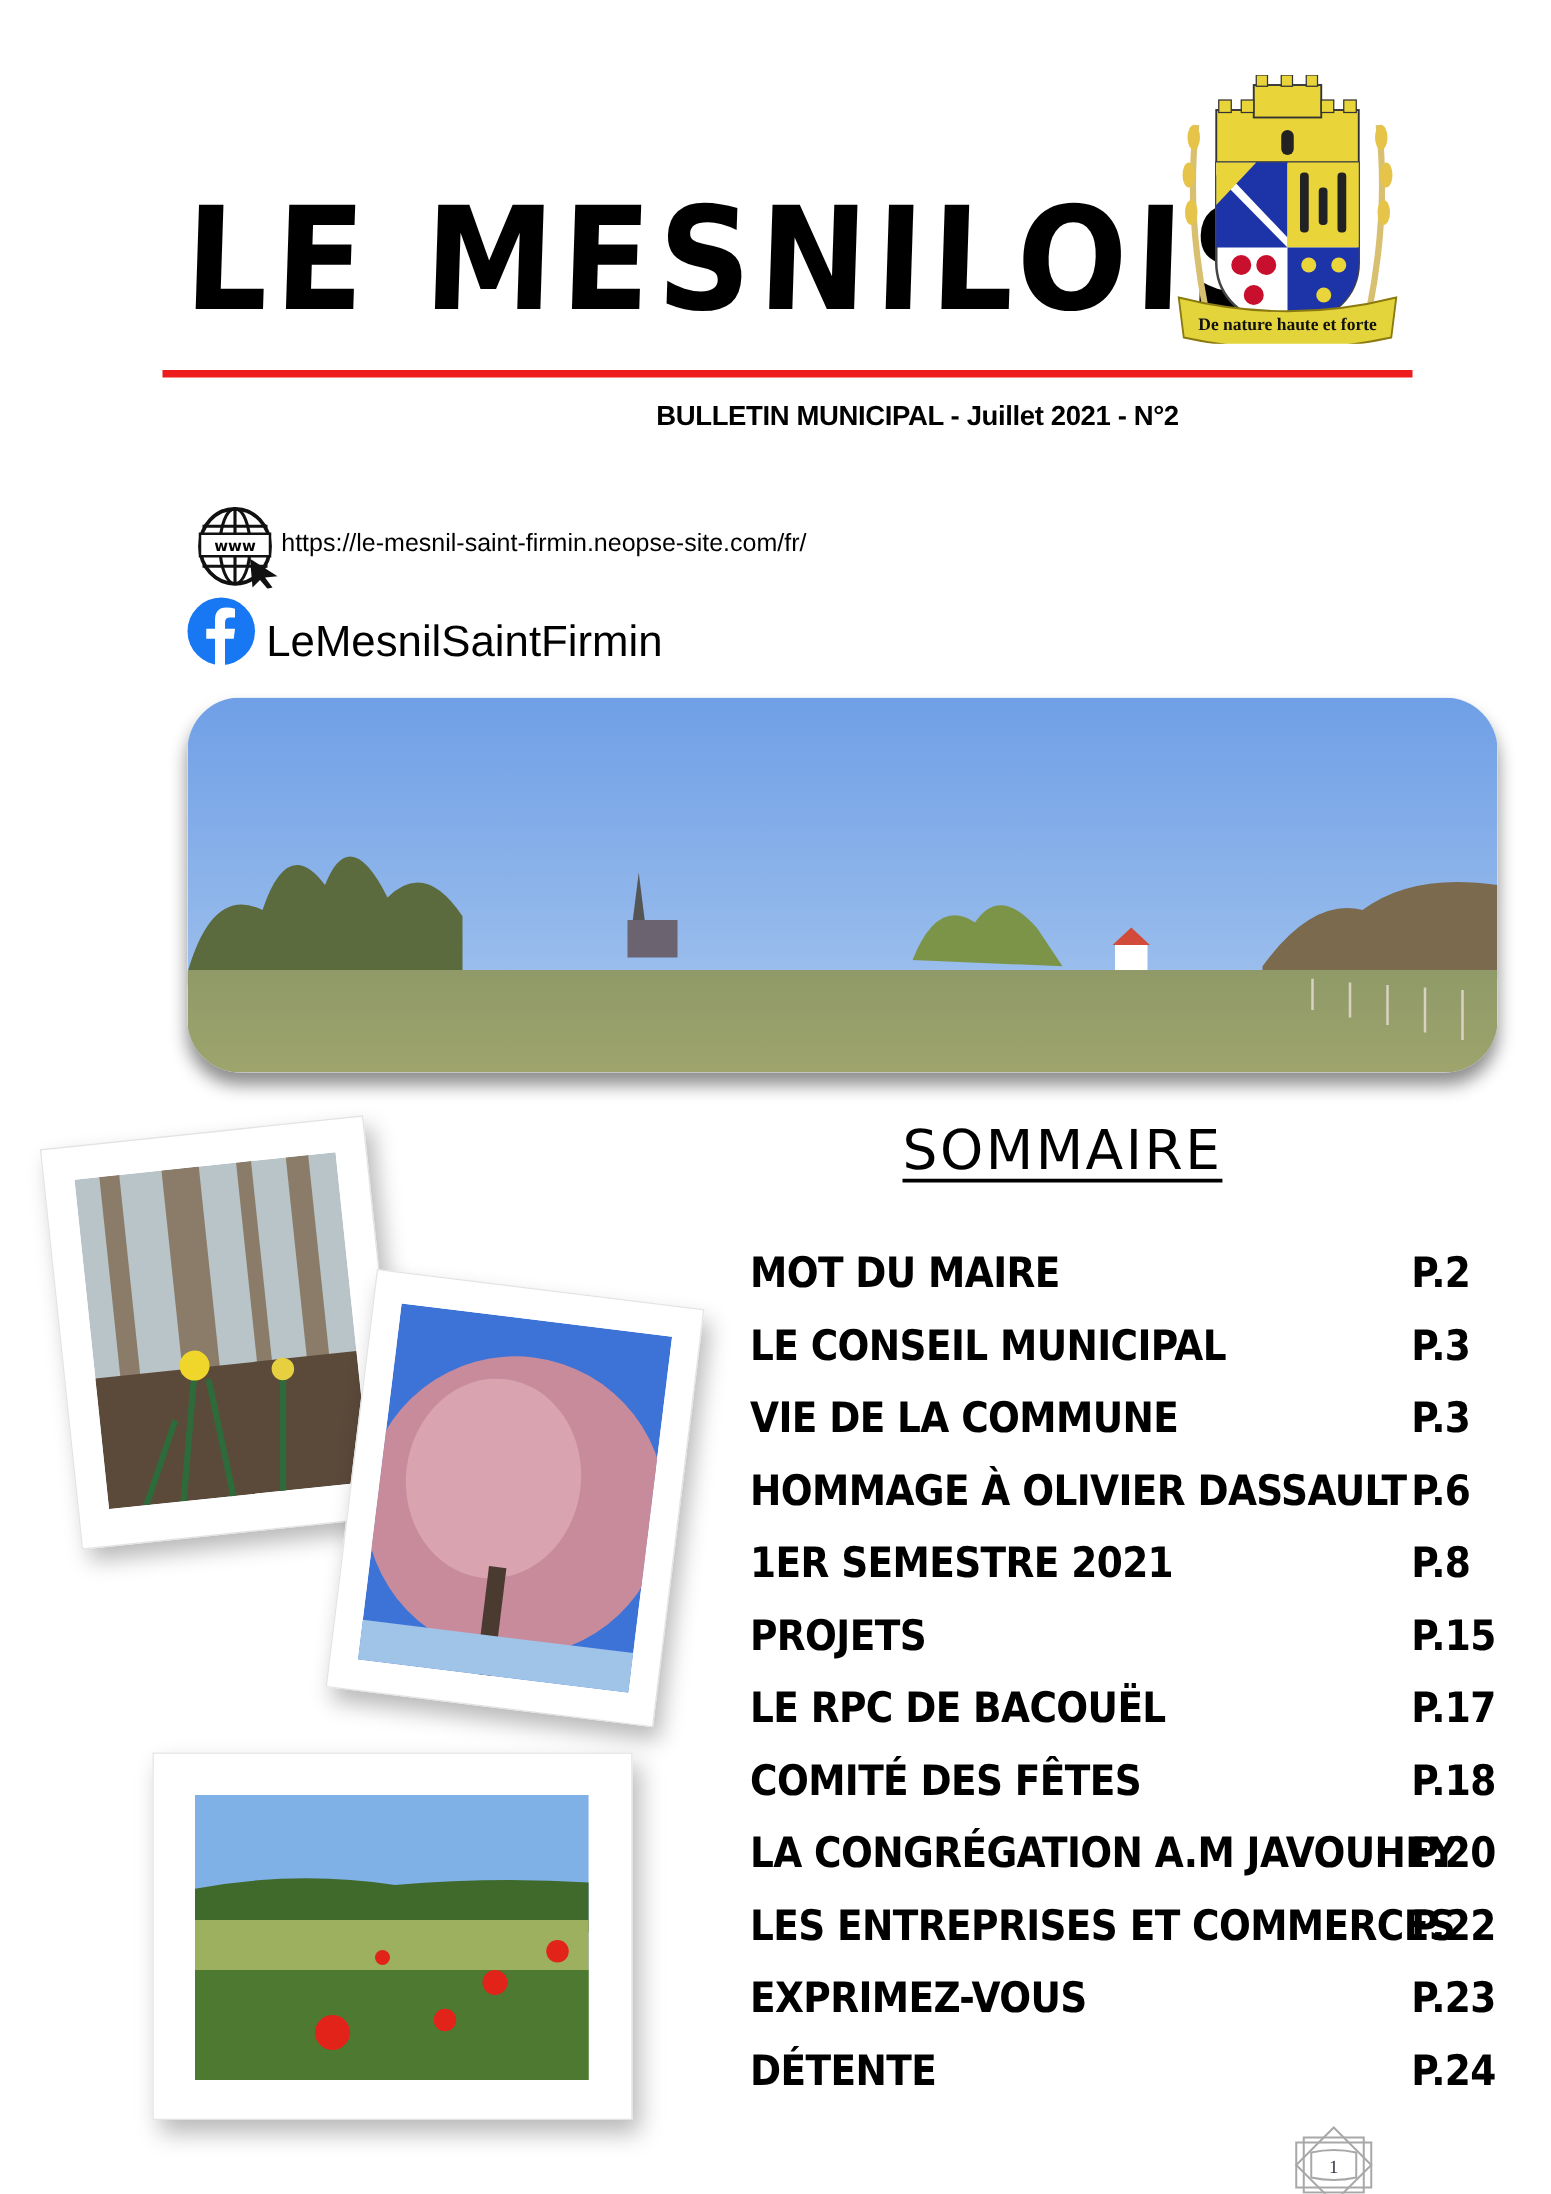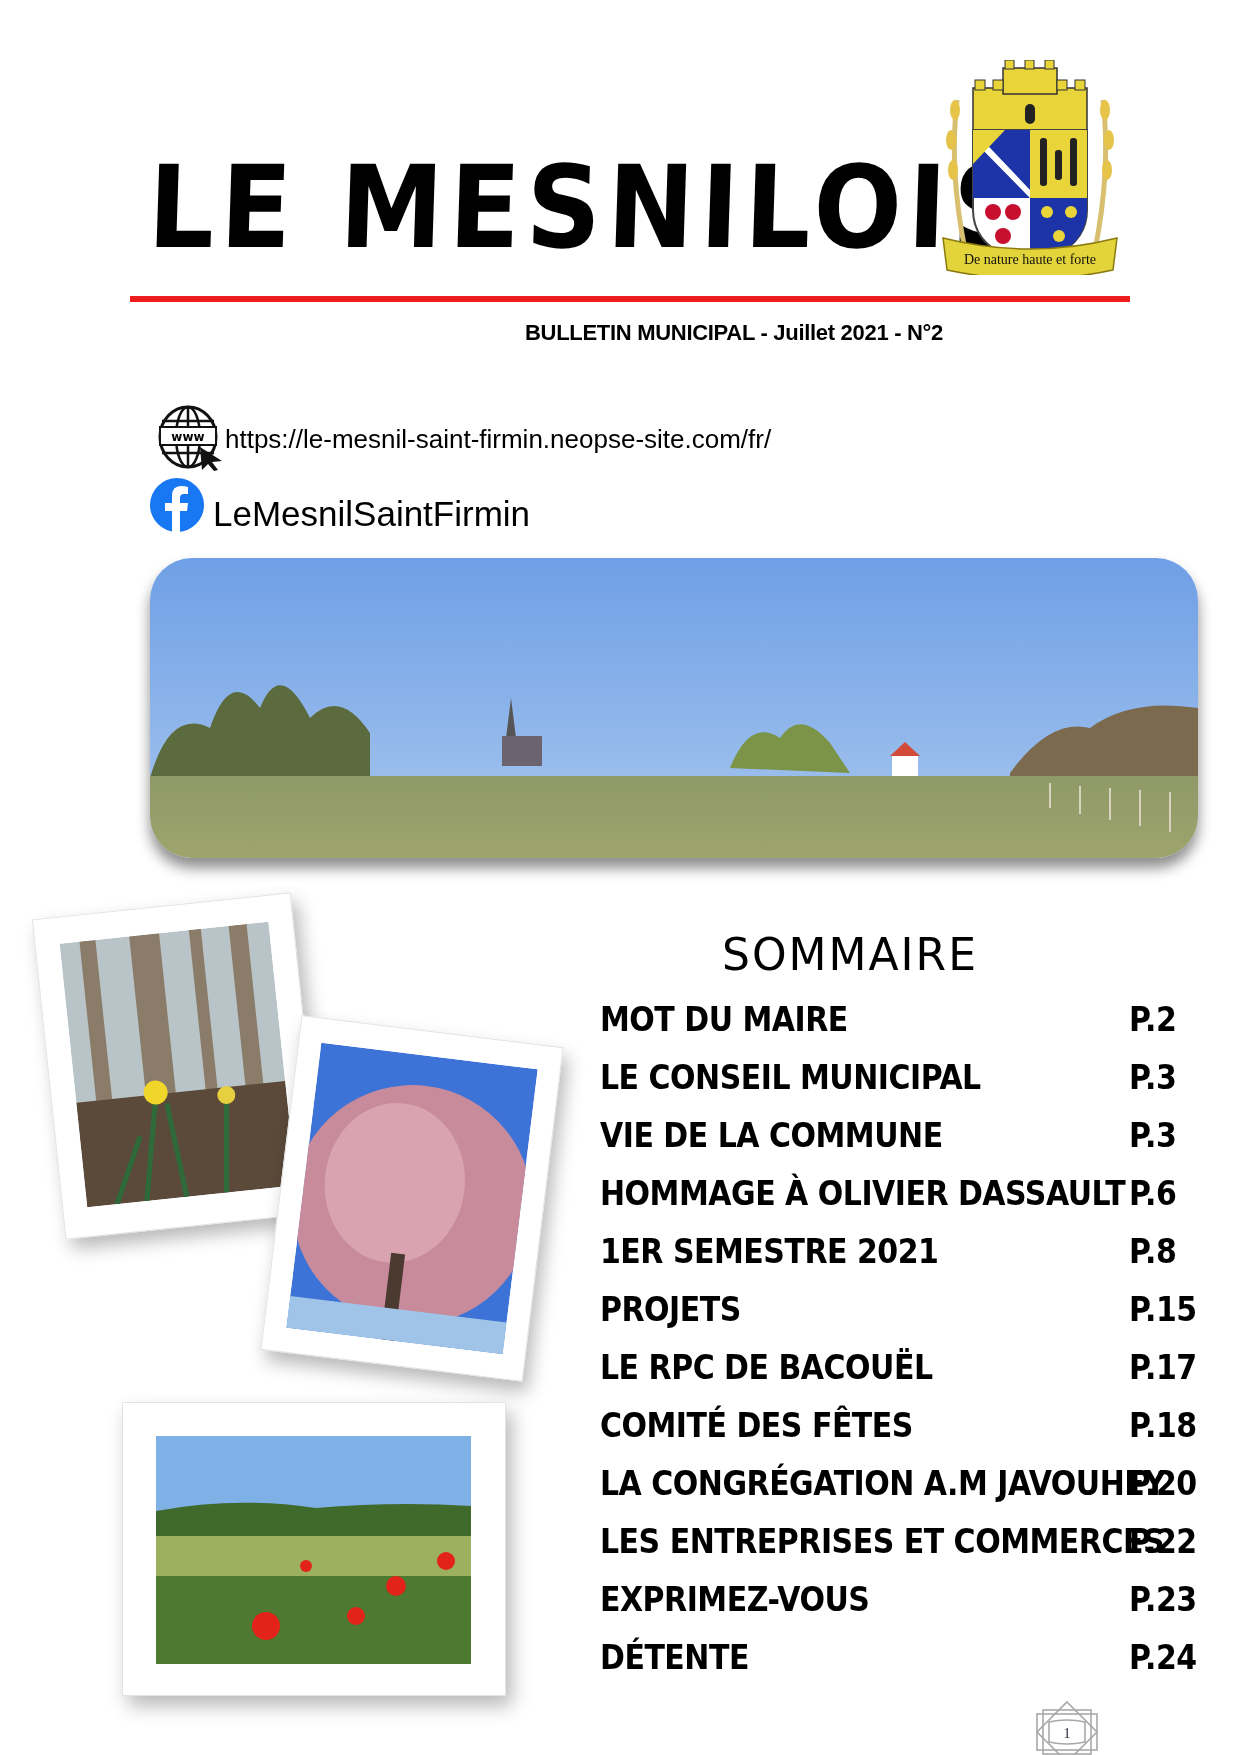--- a/index.html
+++ b/index.html
@@ -1,29 +1,29 @@
 <!DOCTYPE html>
 <html><head>
 <meta charset="utf-8">
 <style>
   html,body{margin:0;padding:0;background:#fff;}
   body{width:1241px;height:1755px;position:relative;overflow:hidden;font-family:"Liberation Sans",sans-serif;color:#000;}
   .abs{position:absolute;}
   .title{left:150px;top:150px;font-family:"DejaVu Sans",sans-serif;font-weight:900;font-size:104px;letter-spacing:6px;line-height:1;transform:scaleY(1.1) skewX(-2deg);transform-origin:left top;}
-  .crest{left:935px;top:60px;width:190px;height:215px;}
+  .crest{left:935px;top:60px;width:190px;height:215px;font-weight:bold;}
   .redline{left:130px;top:296px;width:1000px;height:6px;background:#ee1c1c;}
   .subtitle{left:525px;top:320px;font-weight:bold;font-size:22px;letter-spacing:-0.3px;}
-  .weblink{left:225px;top:424px;font-size:26px;}
+  .weblink{left:225px;top:424px;font-size:20px;}
   .globe{left:156px;top:405px;width:72px;height:66px;}
   .fb{left:150px;top:478px;width:54px;height:54px;border-radius:50%;background:#1877f2;}
   .fbtext{left:213px;top:494px;font-size:35px;}
   .banner{left:150px;top:558px;width:1048px;height:300px;border-radius:42px;overflow:hidden;box-shadow:0 10px 14px rgba(0,0,0,0.45);}
   .photo-frame{background:#fff;box-shadow:6px 10px 18px rgba(0,0,0,0.28);border:1px solid #e3e3e3;}
   .photo{position:absolute;overflow:hidden;}
-  .toc-title{left:722px;top:895px;font-family:"DejaVu Sans",sans-serif;font-size:44px;letter-spacing:2px;text-decoration-thickness:3px;text-underline-offset:8px;margin-top:34px;}
+  .toc-title{left:722px;top:895px;font-family:"DejaVu Sans",sans-serif;font-size:44px;letter-spacing:2px;text-decoration:underline;text-decoration-thickness:3px;text-underline-offset:8px;}
   .toc-row{position:absolute;left:600px;width:620px;height:40px;font-family:"DejaVu Sans",sans-serif;font-weight:bold;font-size:30px;letter-spacing:-0.5px;transform:scaleY(1.12);}
   .toc-row .lbl{position:absolute;left:0;top:0;white-space:nowrap;}
   .toc-row .pg{position:absolute;left:529px;top:0;white-space:nowrap;}
   .pagemark{left:1035px;top:1700px;width:64px;height:64px;}
 </style>
 </head>
 <body>
 
 <div class="abs title">LE MESNILOIS</div>
 

